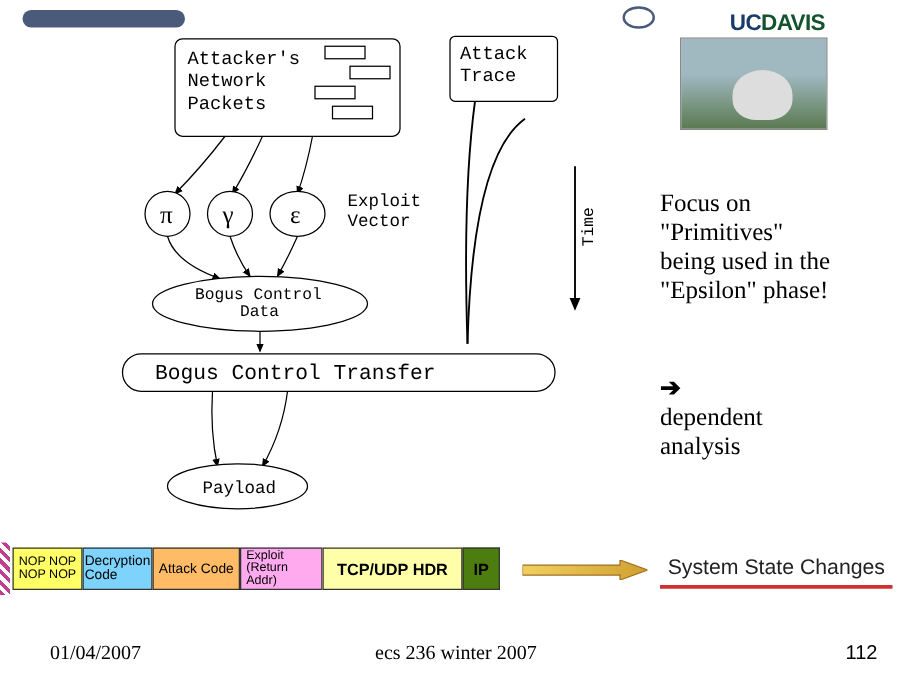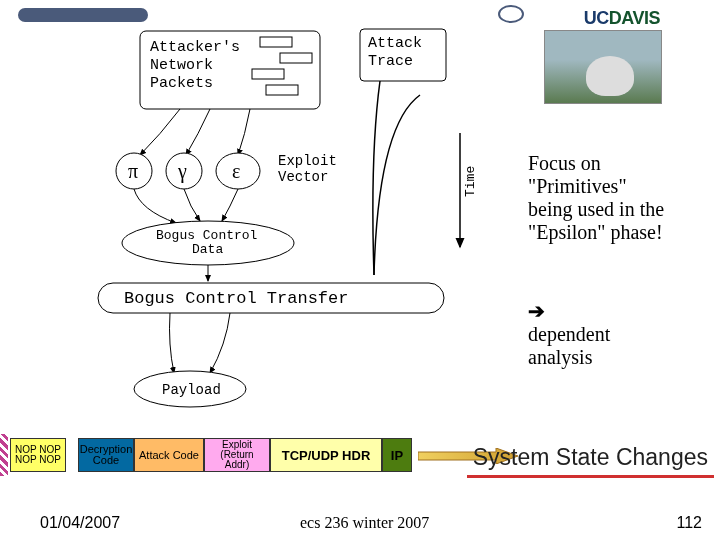--- a/index.html
+++ b/index.html
@@ -15,33 +15,33 @@
   
   .diagram { position: absolute; top: 25px; left: 80px; width: 420px; height: 400px; }
   .diagram svg { width: 100%; height: 100%; }
   .mono { font-family: "Courier New", monospace; }
   
   .focus-text { position: absolute; top: 152px; right: 12px; width: 180px; font-family: "Times New Roman", serif; font-size: 20px; line-height: 1.15; }
   .app-text { position: absolute; top: 300px; right: 12px; width: 180px; font-family: "Times New Roman", serif; font-size: 20px; line-height: 1.15; }
   .arrow-glyph { font-family: Arial; font-weight: bold; }
   
   .packet-row { position: absolute; top: 438px; left: 0; height: 34px; display: flex; align-items: stretch; font-size: 11px; }
-  .packet-row .cell { display:flex; align-items:center; justify-content:center; text-align:center; border: 1px solid #333; padding: 2px 4px; line-height: 1; }
+  .packet-row .cell { display:flex; align-items:center; justify-content:center; text-align:left; border: 1px solid #333; padding: 2px 4px; line-height: 1; }
   .stripe { position:absolute; top: 434px; left: 0; width: 8px; height: 42px; background: repeating-linear-gradient(45deg,#c04090,#c04090 3px,#fff 3px,#fff 6px); }
   .nop { background:#ffff66; width:56px; font-size:10px; }
-  .dec { background:#0369a1; width:56px;margin-left:12px; }
+  .dec { background:#7dd3fc; width:56px; }
   .atk { background:#ffbb66; width:70px; }
   .exp { background:#ffaaee; width:66px; font-size:10px; }
   .tcp { background:#ffffaa; width:112px; font-weight:bold; font-size:13px; }
   .ip  { background:#4d7c0f; width:30px; font-weight:bold; font-size:13px; }
   
   .big-arrow { position:absolute; top: 448px; left: 418px; width: 100px; height: 16px; }
-  .state-changes { position:absolute; top: 440px; right: 6px; font-family: Arial; font-size: 23px; color: #222; border-bottom: 3px solid #d03030; padding: 4px 6px; }
+  .state-changes { position:absolute; top: 440px; right: 6px; font-family: Arial; font-size: 17px; color: #222; border-bottom: 3px solid #d03030; padding: 4px 6px; }
   
-  .footer-date { position:absolute; bottom: 8px; left: 40px; font-size: 16px; font-family: Liberation Sans, sans-serif; }
+  .footer-date { position:absolute; bottom: 8px; left: 40px; font-size: 16px; font-family: Liberation Serif, serif; }
   .footer-course { position:absolute; bottom: 8px; left: 300px; font-size: 16px; font-family: Liberation Serif, serif; }
   .footer-page { position:absolute; bottom: 8px; right: 18px; font-size: 16px; font-family: Arial; }
 </style>
 </head>
 <body>
 
 <div class="top-bar"></div>
 <div class="top-cap"></div>
 
 <div class="ucd-logo">

